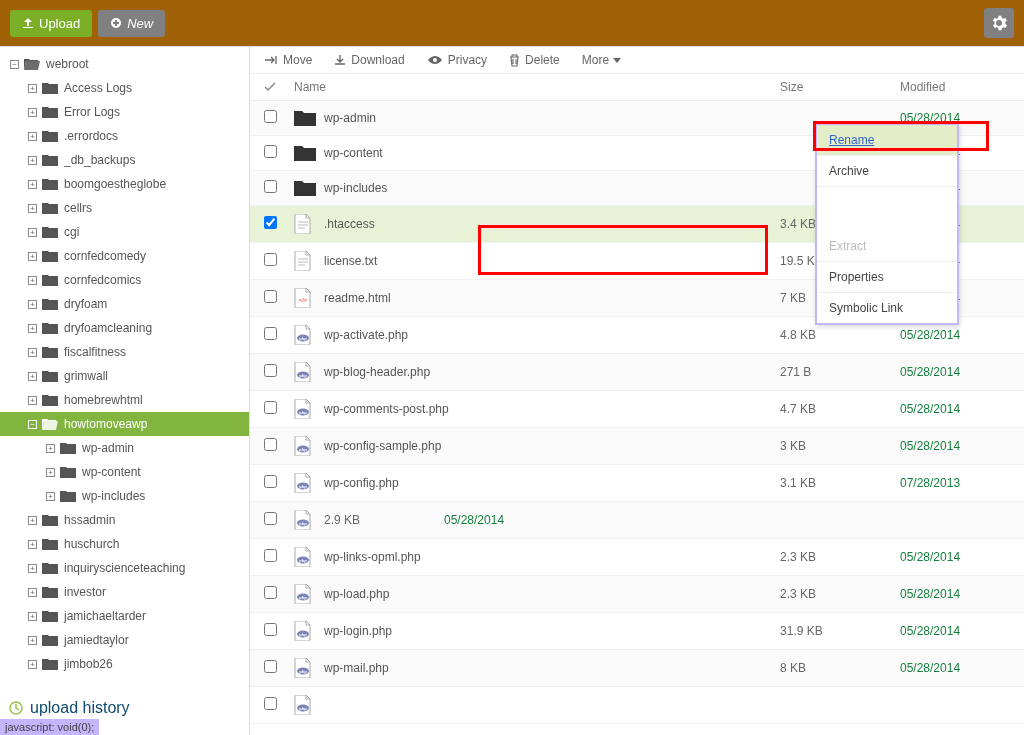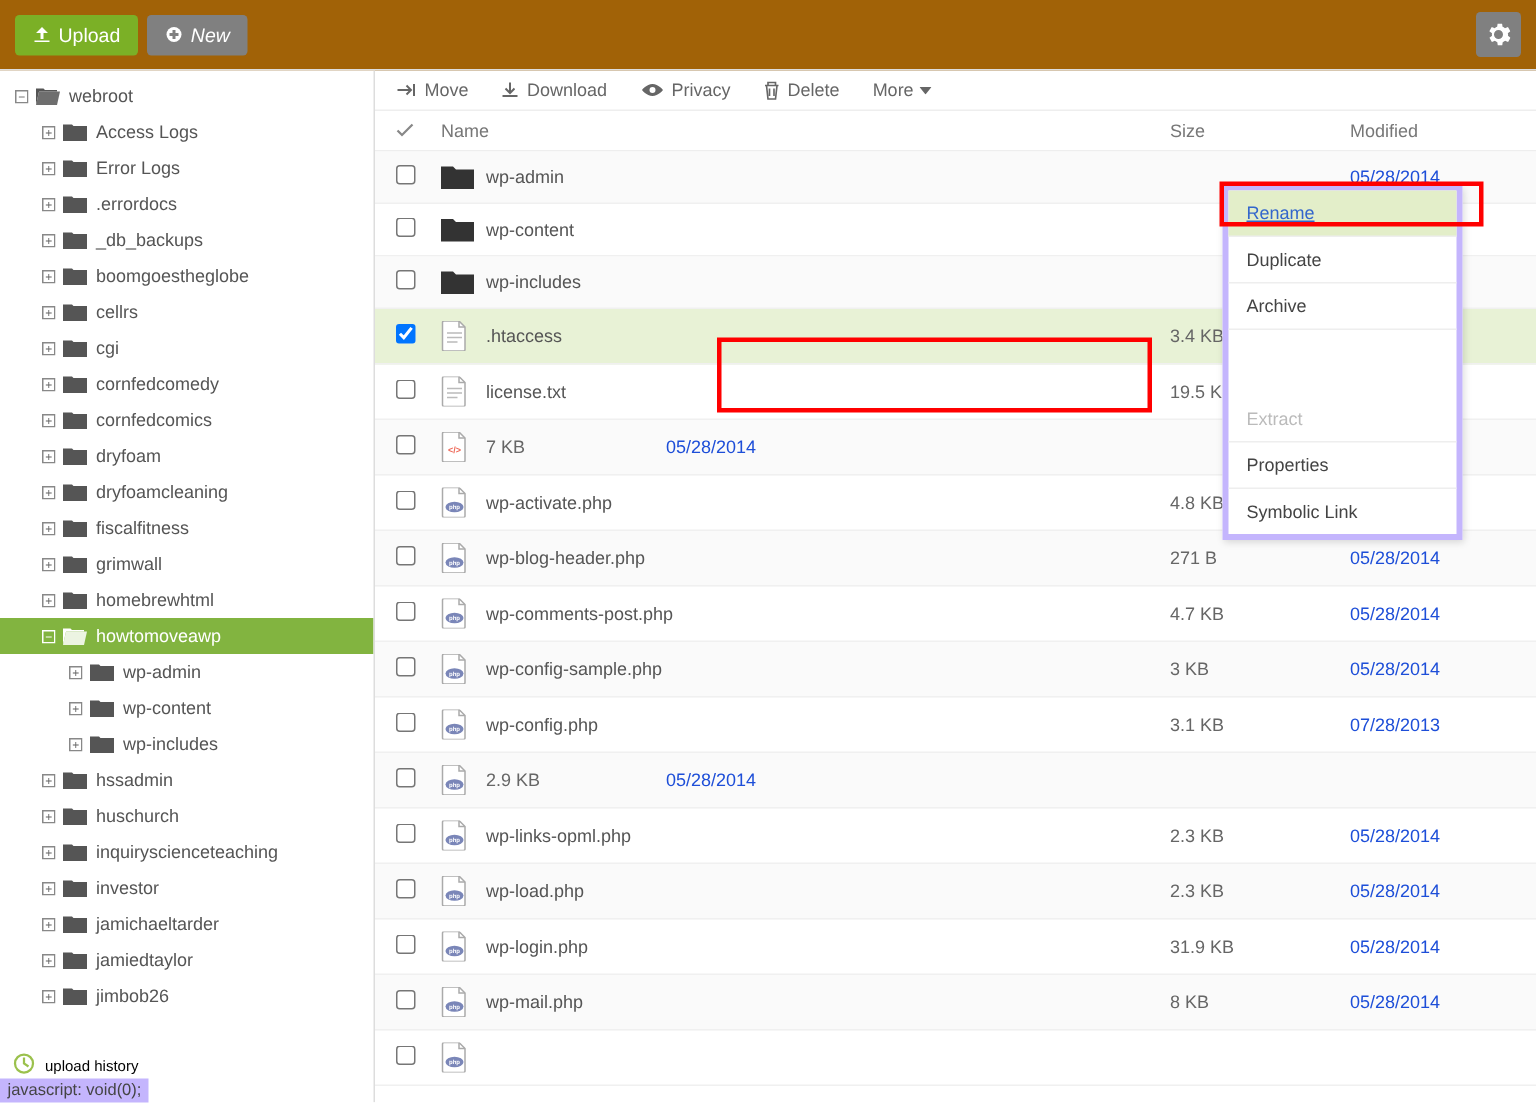--- a/index.html
+++ b/index.html
@@ -18,21 +18,21 @@
 .sidebar { width: 250px; border-right: 1px solid #ddd; overflow-y: auto; background: #fff; padding: 5px 0; }
 .tree-item { display: flex; align-items: center; padding: 5px 8px; cursor: pointer; color: #555; }
 .tree-item.active { background: #82b440; color: #fff; }
 .tree-item .expander { width: 12px; margin-right: 4px; font-size: 10px; display: inline-flex; justify-content: center; }
 .tree-item .folder-icon { margin-right: 6px; display: inline-flex; }
 .tree-item.depth-0 { padding-left: 8px; }
 .tree-item.depth-1 { padding-left: 26px; }
 .tree-item.depth-2 { padding-left: 44px; }
 .tree-item .label { white-space: nowrap; }
 
-.history-bar { position: absolute; bottom: 18px; left: 8px; display: flex; align-items: flex-end; color: #000000; font-size: 10px; }
+.history-bar { position: absolute; bottom: 18px; left: 8px; display: flex; align-items: center; color: #0c4a6e; font-size: 16px; }
 .history-bar .clock { margin-right: 6px; }
 .statusbar { position: absolute; bottom: 0; left: 0; font-size: 11px; color: #444; background: #c4b5fd; padding: 2px 5px; }
 
 .content { flex: 1; position: relative; overflow-y: auto; }
 .toolbar { display: flex; padding: 6px 14px; color: #666; border-bottom: 1px solid #eee; }
 .tool-item { display: inline-flex; align-items: center; margin-right: 22px; cursor: pointer; font-size: 12px; }
 .tool-item .icon { margin-right: 5px; }
 .tool-item.more .caret { margin-left: 4px; }
 
 .table-header { display: flex; align-items: center; padding: 6px 14px; color: #777; font-size: 12px; border-bottom: 1px solid #eee; }
@@ -42,23 +42,23 @@
 .col-modified { width: 110px; }
 
 .file-row { display: flex; align-items: center; padding: 8px 14px; border-bottom: 1px solid #f0f0f0; cursor: pointer; }
 .file-row.striped { background: #fafafa; }
 .file-row.selected { background: #e8f2d6; }
 .file-row .chk { width: 30px; }
 .file-row .chk input { cursor: pointer; }
 .file-row .ficon { width: 30px; display: flex; align-items: center; }
 .file-row .fname { flex: 1; color: #555; }
 .file-row .fsize { width: 120px; color: #666; }
-.file-row .fmod { width: 110px; color: #1d4ed8; }
-
-.context-menu { position: absolute; top: 76px; left: 565px; width: 160px; background: #fff; border: 4px solid #c4b5fd; box-shadow: 1px 2px 5px rgba(0,0,0,0.15); z-index: 100; }
+.file-row .fmod { width: 110px; color: #15803d; }
+
+.context-menu { position: absolute; top: 76px; left: 565px; width: 144px; background: #fff; border: 2px solid #c4b5fd; box-shadow: 1px 2px 5px rgba(0,0,0,0.15); z-index: 100; }
 .context-menu .menu-item { padding: 8px 12px; cursor: pointer; font-size: 12px; color: #444; border-bottom: 1px solid #eee; }
 .context-menu .menu-item:last-child { border-bottom: none; }
 .context-menu .menu-item.highlighted { background: #e3eec9; text-decoration: underline; color: #3366cc; }
 .context-menu .menu-item.disabled { color: #bbb; cursor: default; margin-top: 44px; }
 
 .highlight-box { position: absolute; border: 3px solid #ff0000; pointer-events: none; z-index: 200; }
 .highlight-1 { top: 74px; left: 563px; width: 176px; height: 30px; }
 .highlight-2 { top: 178px; left: 228px; width: 290px; height: 50px; }
 
 svg { display: block; }
@@ -582,20 +582,21 @@
           </div>
           <div class="file-row striped">
             <div class="chk"><input type="checkbox" style=""></div>
             <div class="ficon">
               <svg width="18" height="20" viewBox="0 0 18 20">
                 <path d="M2 0h10l4 4v15a1 1 0 01-1 1H2a1 1 0 01-1-1V1a1 1 0 011-1z" fill="#fff" stroke="#aaa"></path>
                 <path d="M12 0v4h4" fill="none" stroke="#aaa"></path>
                 <text x="9" y="14" font-size="6" fill="#e65" text-anchor="middle" font-weight="bold">&lt;/&gt;</text>
               </svg>
             </div>
+            <div class="fname">readme.html</div>
             <div class="fsize">7 KB</div>
             <div class="fmod">05/28/2014</div>
           </div>
           <div class="file-row">
             <div class="chk"><input type="checkbox" style=""></div>
             <div class="ficon">
               <svg width="18" height="20" viewBox="0 0 18 20">
                 <path d="M2 0h10l4 4v15a1 1 0 01-1 1H2a1 1 0 01-1-1V1a1 1 0 011-1z" fill="#fff" stroke="#aaa"></path>
                 <path d="M12 0v4h4" fill="none" stroke="#aaa"></path>
                 <ellipse cx="9" cy="13" rx="6" ry="3.5" fill="#7a86b8"></ellipse>
@@ -739,21 +740,20 @@
                 <path d="M12 0v4h4" fill="none" stroke="#aaa"></path>
                 <ellipse cx="9" cy="13" rx="6" ry="3.5" fill="#7a86b8"></ellipse>
                 <text x="9" y="14.5" font-size="4" fill="#fff" text-anchor="middle" font-weight="bold">php</text>
               </svg>
             </div>
           </div>
         </div>
 
       <div class="context-menu" id="context-menu">
           <div class="menu-item highlighted">Rename</div>
-          <div class="menu-item">Duplicate</div>
           <div class="menu-item">Archive</div>
           <div class="menu-item disabled">Extract</div>
           <div class="menu-item">Properties</div>
           <div class="menu-item">Symbolic Link</div>
         </div>
 
       <div class="highlight-box highlight-1"></div>
       <div class="highlight-box highlight-2"></div>
     </div>
   </div>

